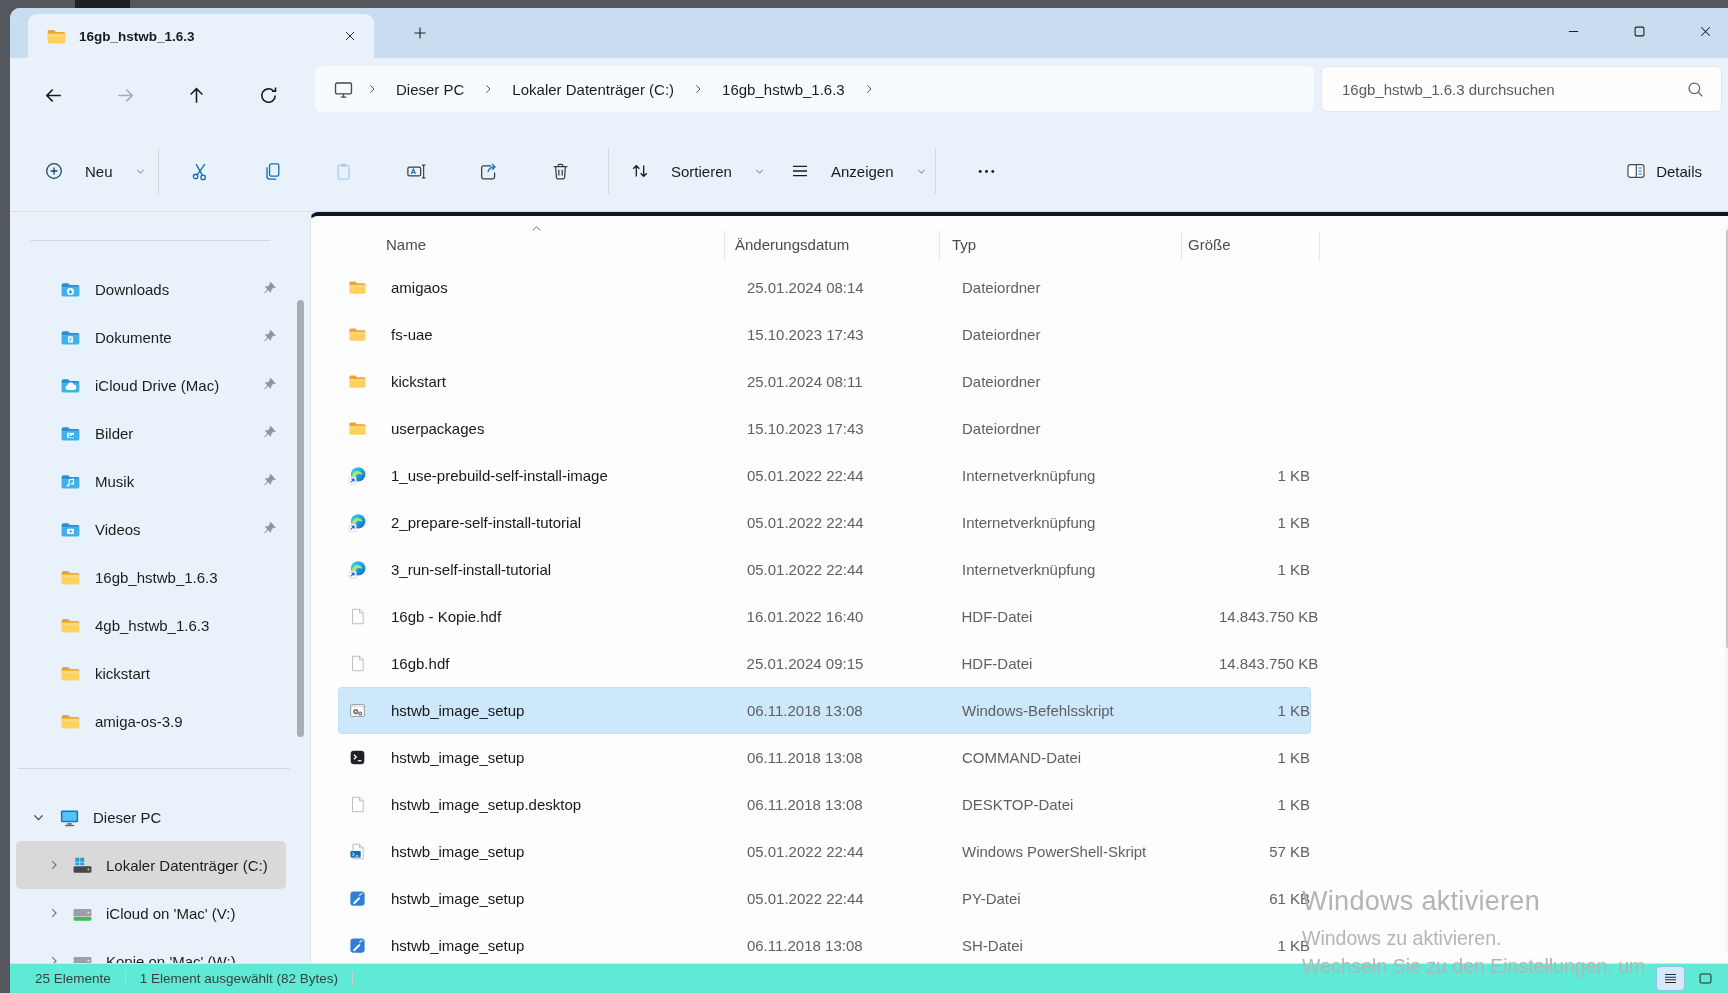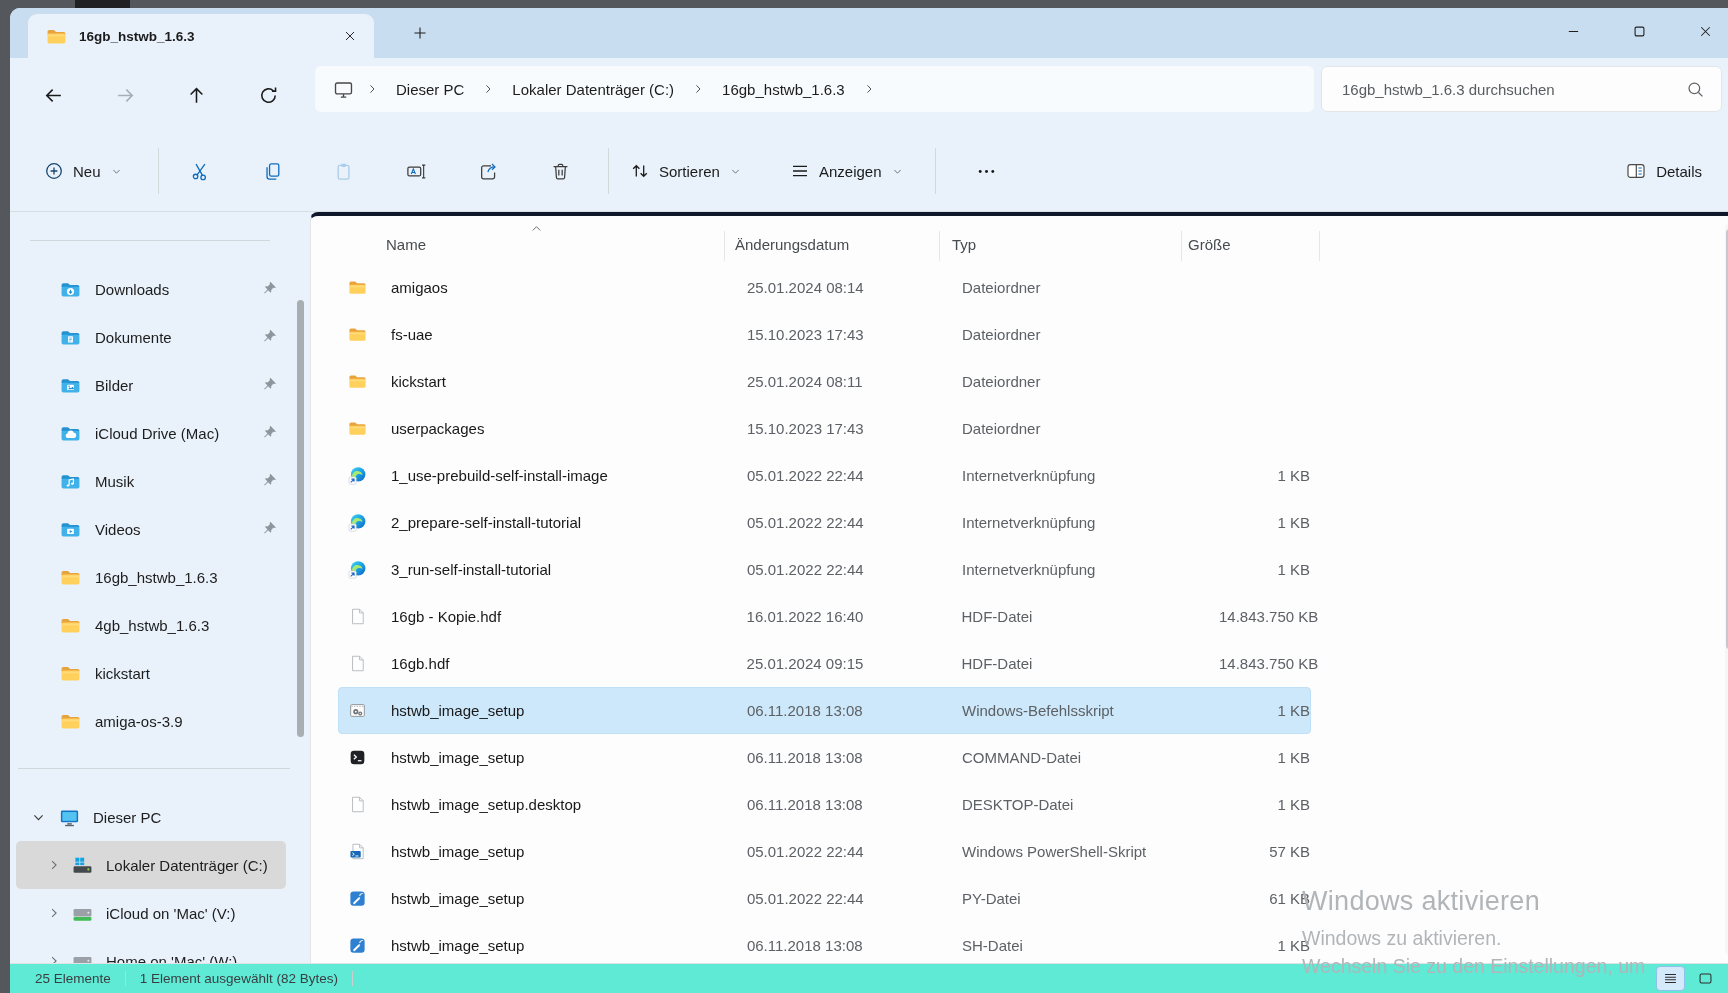--- a/index.html
+++ b/index.html
@@ -25,21 +25,21 @@
   .crumb{font-size:15px;color:#1c1c1c;padding:6px 10px;border-radius:4px;white-space:nowrap}
   .crumb-chev{width:14px;height:14px;margin:0 7px}
   .crumbbar .ic.pc{width:21px;height:21px;margin-right:4px}
   .searchbar{position:absolute;left:1311px;top:8px;width:401px;height:46px;background:#fdfdfe;border:1px solid #e3e6e9;border-radius:6px;box-sizing:border-box;display:flex;align-items:center;padding:0 16px 0 20px;color:#585d61;font-size:15px}
   .searchbar .ph{flex:1;white-space:nowrap;overflow:hidden}
   .searchbar .ic{width:19px;height:19px}
   
   .toolbar{position:absolute;top:123px;left:0;width:100%;height:81px;border-bottom:1px solid #d8dde2;box-sizing:border-box}
   .tb-btn{position:absolute;top:18px;width:44px;height:44px;display:flex;align-items:center;justify-content:center;border-radius:5px}
   .tb-btn .ic{width:21px;height:21px}
-  .tb-group{position:absolute;top:18px;height:44px;display:flex;align-items:center;border-radius:5px;padding:0 10px;font-size:15px;color:#1b1b1b;gap:9px}
+  .tb-group{position:absolute;top:18px;height:44px;display:flex;align-items:center;border-radius:5px;padding:0 10px;font-size:15px;color:#1b1b1b;gap:21px}
   .tb-div{position:absolute;top:17px;width:1px;height:46px;background:#d3d8dc}
   .chev12{width:13px;height:13px}
   .tb-details{position:absolute;right:36px;top:18px;height:44px;display:flex;align-items:center;gap:10px;font-size:15px;color:#1b1b1b}
   
   .content{position:absolute;top:204px;left:0;right:0;bottom:30px}
   .sidebar{position:absolute;left:0;top:0;width:300px;height:100%;overflow:hidden}
   .sb-divider{position:absolute;height:1px;background:#d2d7db}
   .sb-list{position:absolute;left:6px;right:24px}
   .sb-item{height:48px;display:flex;align-items:center;border-radius:5px;font-size:15px;color:#1d1d1d;position:relative}
   .sb-item .fold{width:21px;height:21px;margin-left:44px;margin-right:14px}
@@ -374,42 +374,42 @@
                 <path d="M12.4 2.4l5.2 5.2c-.9.5-2 .7-3.1.4l-2.5 2.5c.3 1.2.1 2.4-.5 3.4l-3.1-3.1-4 4-.8-.8 4-4-3.1-3.1c1-.6 2.2-.8 3.4-.5l2.5-2.5c-.3-1.1-.1-2.2.4-3.1z" fill="#8f959a"></path>
               </svg>
             </span>
           </div>
 
           <div class="sb-item">
             <span class="ic fold">
               <svg viewBox="0 0 20 20">
                 <path d="M1.5 5.8c0-1 .8-1.8 1.8-1.8h4.3l1.9 1.8h7.2c1 0 1.8.8 1.8 1.8v.6H1.5z" fill="#2492cf"></path>
                 <rect x="1.5" y="7.4" width="17" height="9.2" rx="1.6" fill="#41b1ea"></rect>
+                <path d="M7.3 14.3a2.2 2.2 0 0 1-.3-4.3 3.2 3.2 0 0 1 6.2-.6 2.4 2.4 0 0 1-.4 4.9z" fill="#fff"></path>
+              </svg>
+            </span>
+            <span class="lbl">iCloud Drive (Mac)</span>
+            <span class="ic pin">
+              <svg viewBox="0 0 20 20">
+                <path d="M12.4 2.4l5.2 5.2c-.9.5-2 .7-3.1.4l-2.5 2.5c.3 1.2.1 2.4-.5 3.4l-3.1-3.1-4 4-.8-.8 4-4-3.1-3.1c1-.6 2.2-.8 3.4-.5l2.5-2.5c-.3-1.1-.1-2.2.4-3.1z" fill="#8f959a"></path>
+              </svg>
+            </span>
+          </div>
+
+          <div class="sb-item">
+            <span class="ic fold">
+              <svg viewBox="0 0 20 20">
+                <path d="M1.5 5.8c0-1 .8-1.8 1.8-1.8h4.3l1.9 1.8h7.2c1 0 1.8.8 1.8 1.8v.6H1.5z" fill="#2492cf"></path>
+                <rect x="1.5" y="7.4" width="17" height="9.2" rx="1.6" fill="#41b1ea"></rect>
                 <rect x="6.8" y="9.2" width="6.4" height="5.2" rx=".6" fill="#fff"></rect>
                 <path d="M7.6 13.5l1.7-1.9 1.2 1.1 1.5-1.6 1.2 1.5v.9z" fill="#2492cf"></path>
                 <circle cx="8.7" cy="10.7" r=".7" fill="#2492cf"></circle>
               </svg>
             </span>
             <span class="lbl">Bilder</span>
-            <span class="ic pin">
-              <svg viewBox="0 0 20 20">
-                <path d="M12.4 2.4l5.2 5.2c-.9.5-2 .7-3.1.4l-2.5 2.5c.3 1.2.1 2.4-.5 3.4l-3.1-3.1-4 4-.8-.8 4-4-3.1-3.1c1-.6 2.2-.8 3.4-.5l2.5-2.5c-.3-1.1-.1-2.2.4-3.1z" fill="#8f959a"></path>
-              </svg>
-            </span>
-          </div>
-
-          <div class="sb-item">
-            <span class="ic fold">
-              <svg viewBox="0 0 20 20">
-                <path d="M1.5 5.8c0-1 .8-1.8 1.8-1.8h4.3l1.9 1.8h7.2c1 0 1.8.8 1.8 1.8v.6H1.5z" fill="#2492cf"></path>
-                <rect x="1.5" y="7.4" width="17" height="9.2" rx="1.6" fill="#41b1ea"></rect>
-                <path d="M7.3 14.3a2.2 2.2 0 0 1-.3-4.3 3.2 3.2 0 0 1 6.2-.6 2.4 2.4 0 0 1-.4 4.9z" fill="#fff"></path>
-              </svg>
-            </span>
-            <span class="lbl">iCloud Drive (Mac)</span>
             <span class="ic pin">
               <svg viewBox="0 0 20 20">
                 <path d="M12.4 2.4l5.2 5.2c-.9.5-2 .7-3.1.4l-2.5 2.5c.3 1.2.1 2.4-.5 3.4l-3.1-3.1-4 4-.8-.8 4-4-3.1-3.1c1-.6 2.2-.8 3.4-.5l2.5-2.5c-.3-1.1-.1-2.2.4-3.1z" fill="#8f959a"></path>
               </svg>
             </span>
           </div>
 
           <div class="sb-item">
             <span class="ic fold">
               <svg viewBox="0 0 20 20">
@@ -559,21 +559,21 @@
                 <path d="M7.6 5.2l5 4.8-5 4.8" fill="none" stroke="#6d7276" stroke-width="1.4"></path>
               </svg>
             </span>
             <span class="ic drv">
               <svg viewBox="0 0 20 20">
                 <rect x="1.5" y="5.8" width="17" height="7" rx="1.2" fill="#9aa0a5"></rect>
                 <circle cx="15.6" cy="9.3" r="1" fill="#e3e7ea"></circle>
                 <rect x="1.5" y="13.4" width="17" height="3.4" rx="1" fill="#43bb57"></rect>
               </svg>
             </span>
-            <span class="lbl">Home on 'Mac' (W:)</span>
+            <span class="lbl">Kopie on 'Mac' (W:)</span>
           </div>
         </div>
 
       <div class="sb-scroll"></div>
     </div>
 
     <div class="main">
       <div class="listheader">
         <span class="ic lh-caret">
             <svg viewBox="0 0 20 20">

